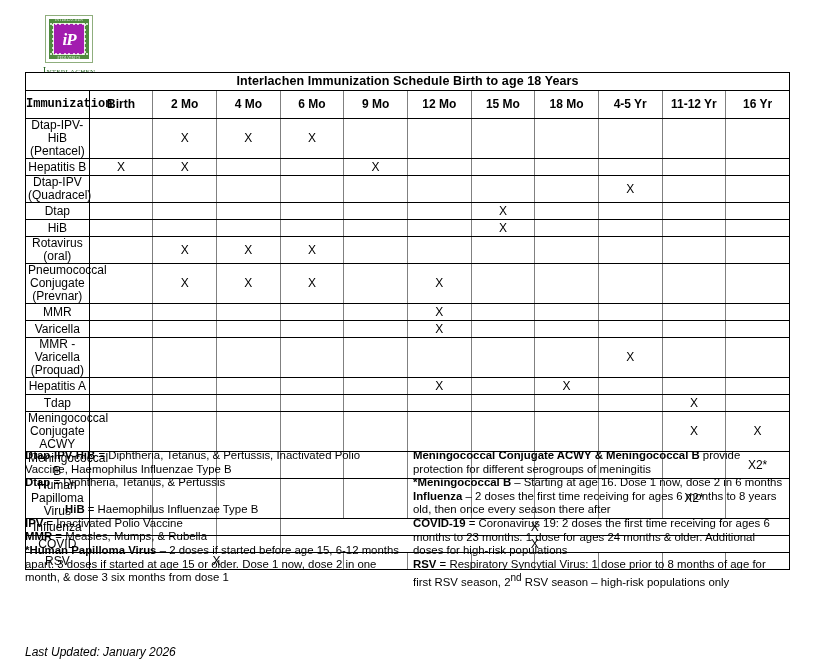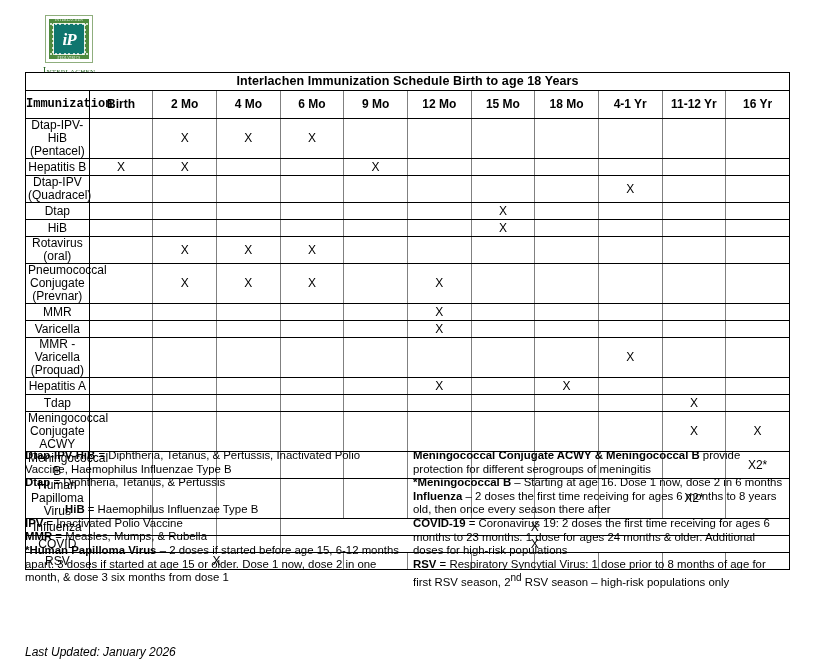--- a/index.html
+++ b/index.html
@@ -21,21 +21,21 @@
   .logo-frame{
     position:absolute;inset:0;
     border:3px solid #ffffff;
     background:#4e8a3d;
     box-shadow:0 0 0 1px #8fae7d;
   }
   .logo-dots{position:absolute;inset:0;}
   .logo-dots span{position:absolute;width:2px;height:2px;background:#ffffff;border-radius:50%;}
   .logo-inner{
     position:absolute;left:7px;top:7px;right:7px;bottom:7px;
-    background:#0f766e;border:1px solid #dfe8d6;
+    background:#a21caf;border:1px solid #dfe8d6;
     display:flex;align-items:center;justify-content:center;
   }
   .logo-ip{
     color:#ffffff;font-family:"Liberation Serif", serif;
     font-size:17px;font-style:italic;font-weight:700;line-height:1;letter-spacing:-1px;
   }
   .logo-topstrip,.logo-botstrip{
     position:absolute;left:7px;right:7px;height:5px;
     font-family:"Liberation Serif", serif;font-size:3.4px;color:#ffffff;
     letter-spacing:.4px;text-align:center;line-height:5px;overflow:hidden;white-space:nowrap;
@@ -189,21 +189,21 @@
       <tr class="hdr">
           <th class="col-name">Immunization</th>
           <th>Birth</th>
           <th>2 Mo</th>
           <th>4 Mo</th>
           <th>6 Mo</th>
           <th>9 Mo</th>
           <th>12 Mo</th>
           <th>15 Mo</th>
           <th>18 Mo</th>
-          <th>4-1 Yr</th>
+          <th>4-5 Yr</th>
           <th>11-12 Yr</th>
           <th>16 Yr</th>
         </tr>
     </thead>
     <tbody>
         <tr>
           <td class="name">Dtap-IPV-HiB (Pentacel)</td>
           <td><span class="mark"></span></td>
           <td><span class="mark">X</span></td>
           <td><span class="mark">X</span></td>

